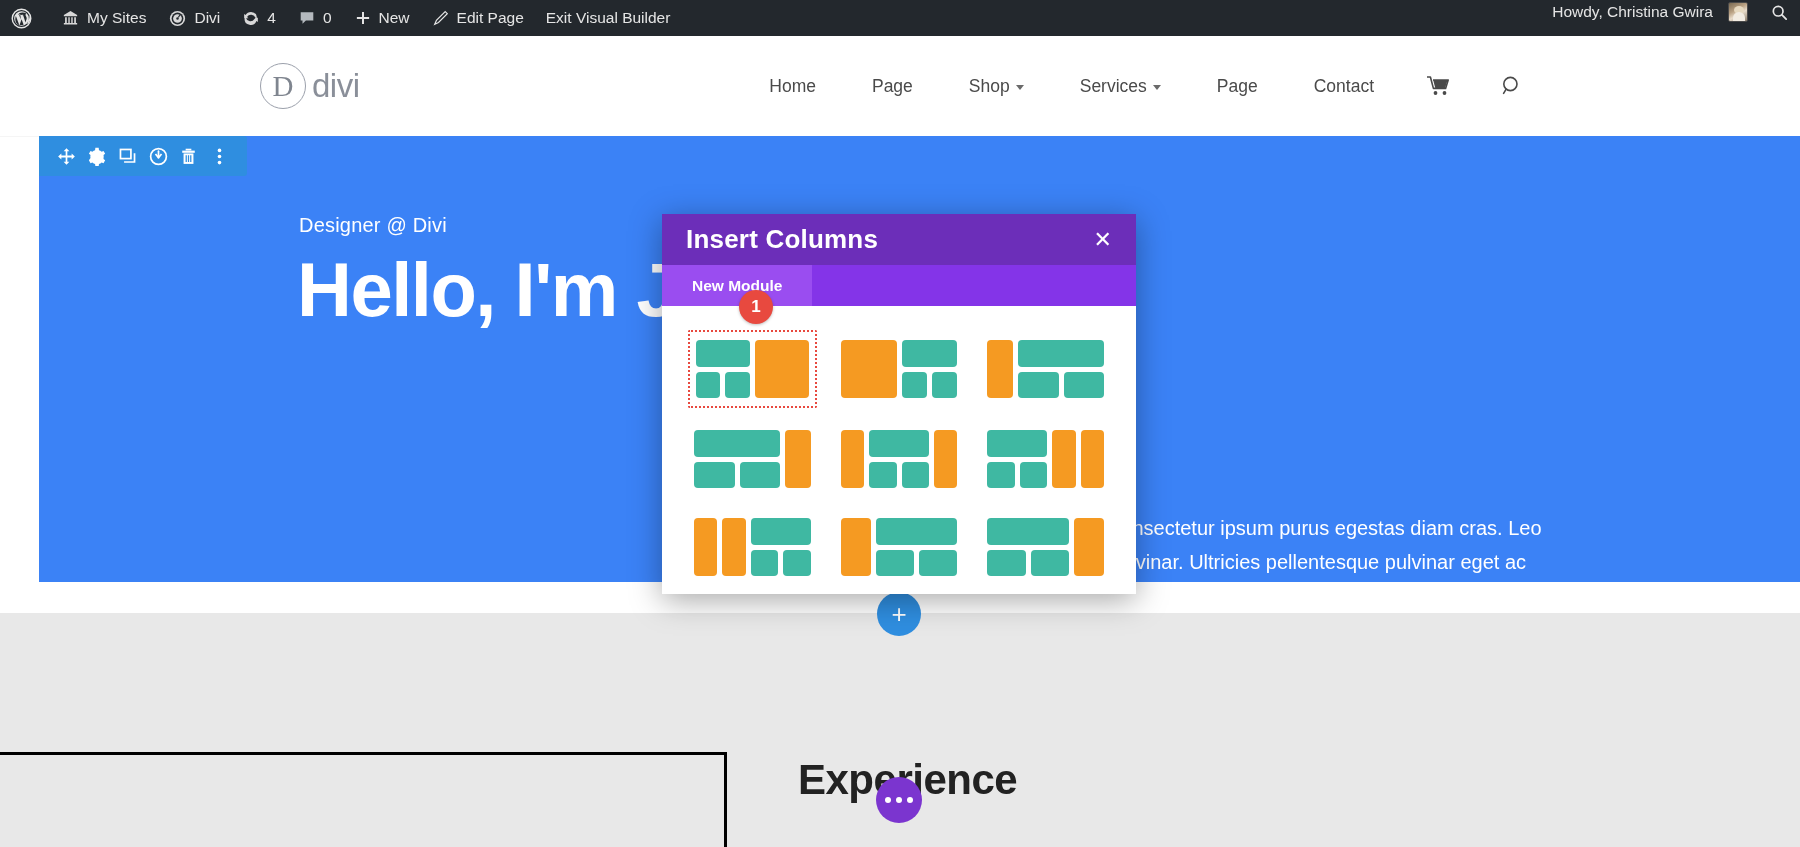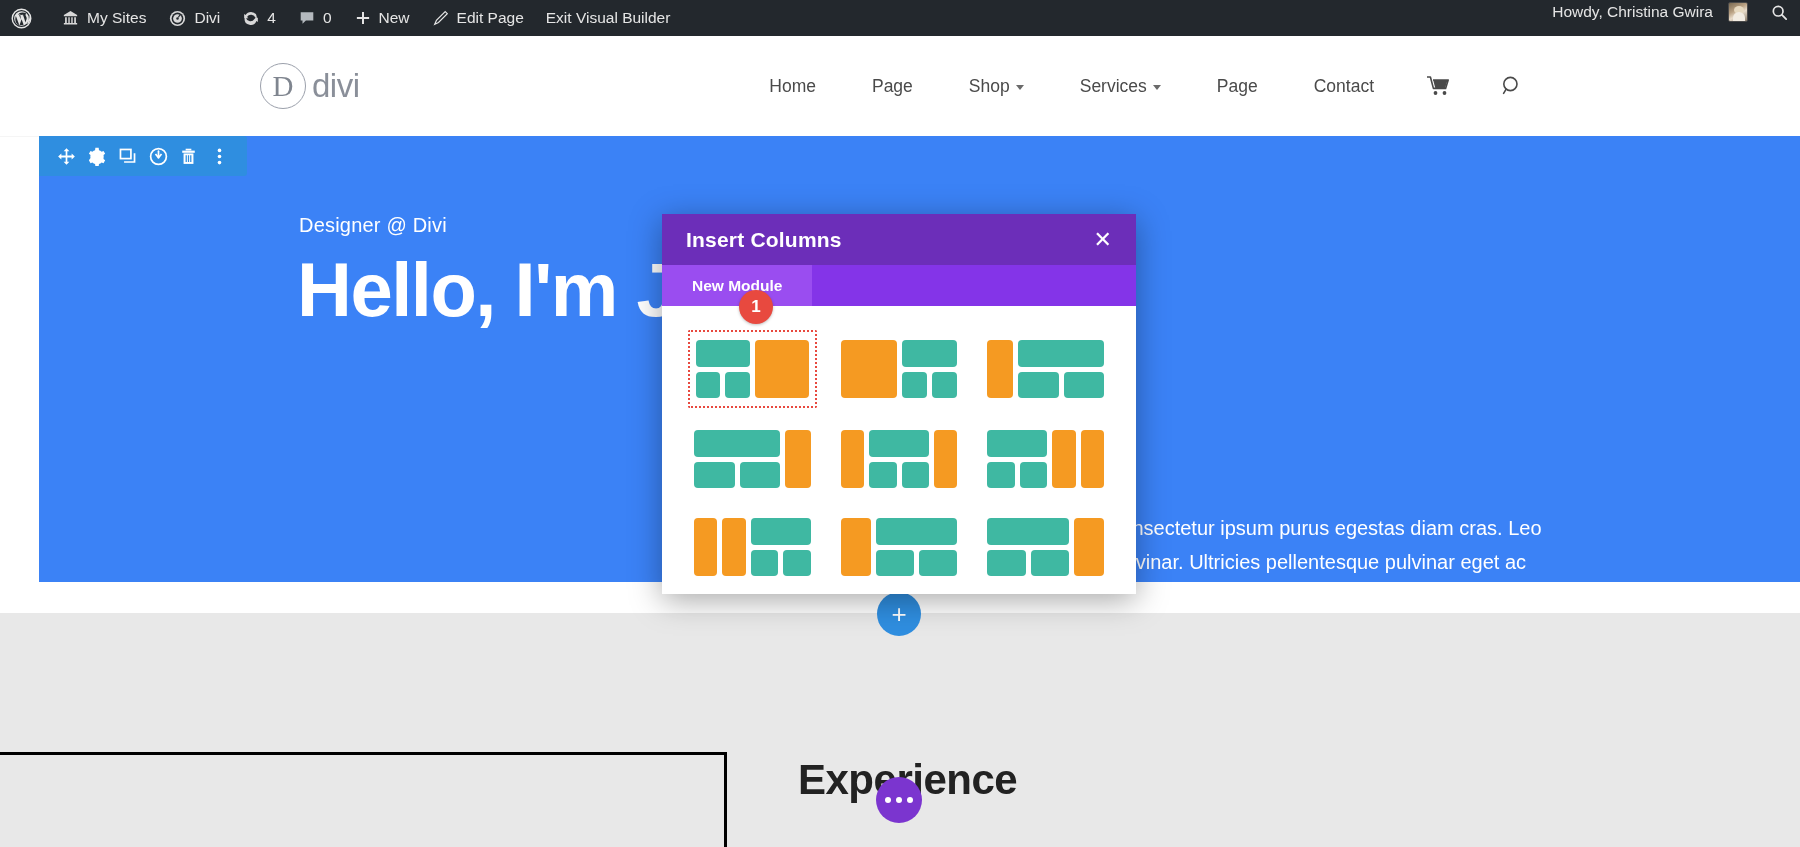--- a/index.html
+++ b/index.html
@@ -144,21 +144,21 @@
     background: #ffffff;
     box-shadow: 0 6px 30px rgba(0,0,0,.35);
     z-index: 20; overflow: hidden;
     display: flex; flex-direction: column;
   }
   #modal-header {
     height: 56px; background: #6c2eb9;
     display: flex; align-items: center; justify-content: space-between;
     padding: 0 24px;
   }
-  #modal-title { color: #ffffff; font-size: 21px; font-weight: bold; letter-spacing: .2px; }
+  #modal-title { color: #ffffff; font-size: 26px; font-weight: bold; letter-spacing: .2px; }
   #modal-close { color: #ffffff; font-size: 22px; cursor: pointer; line-height: 1; font-weight: 300; }
   #modal-tabs { height: 41px; background: #8434e8; display: flex; }
   .modal-tab {
     display: flex; align-items: center; justify-content: center;
     font-size: 15.5px; color: #ffffff; font-weight: bold; cursor: pointer;
     padding: 16px 30px;
   }
   .modal-tab.active { background: #9a4df0; }
   #modal-body { flex: 1; background: #ffffff; position: relative; padding: 24px 26px; }
 

